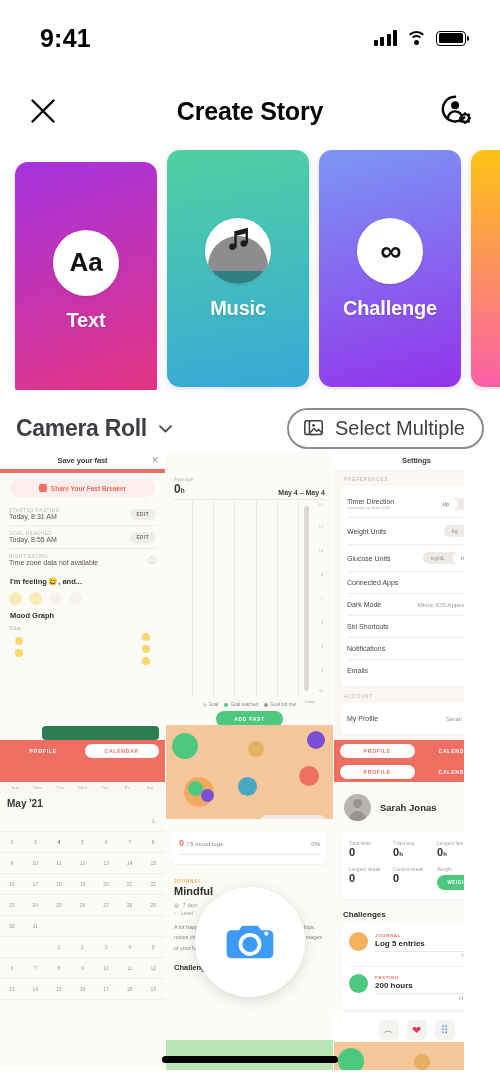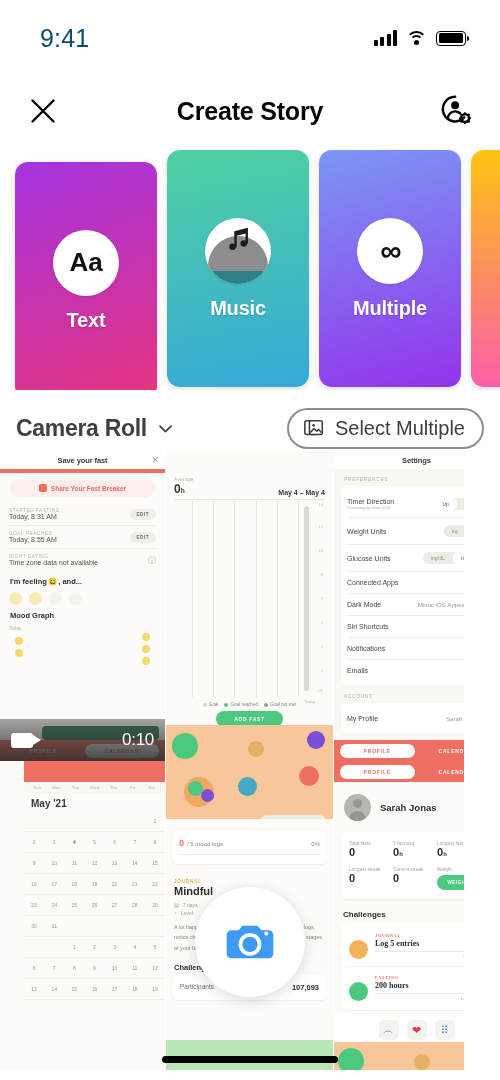--- a/index.html
+++ b/index.html
@@ -11,21 +11,21 @@
     -webkit-font-smoothing:antialiased;
   }
   .phone { position:relative; width:500px; height:1080px; background:#fff; overflow:hidden; }
 
   
   .statusbar {
     position:absolute; top:0; left:0; width:500px; height:62px;
     display:flex; align-items:center; justify-content:space-between;
     padding:14px 34px 0 40px;
   }
-  .status-time { font-size:25px; font-weight:normal; letter-spacing:.2px; color:#0c4a6e; }
+  .status-time { font-size:25px; font-weight:bold; letter-spacing:.2px; color:#000000; }
   .status-right { display:flex; align-items:center; gap:9px; }
   .signal { display:flex; align-items:flex-end; gap:2.5px; height:16px; }
   .signal i { width:4px; background:#000; border-radius:1px; display:block; }
   .signal i:nth-child(1){height:6px;}
   .signal i:nth-child(2){height:9px;}
   .signal i:nth-child(3){height:12.5px;}
   .signal i:nth-child(4){height:16px;}
   .wifi { position:relative; width:21px; height:16px; }
   .wifi s { position:absolute; border:2.6px solid #000; border-bottom-color:transparent;
             border-left-color:transparent; border-right-color:transparent; border-radius:50%; }
@@ -213,22 +213,22 @@
                 box-shadow:0 1px 2px rgba(0,0,0,.06); }
   .stats-grid { display:grid; grid-template-columns:repeat(3,1fr); row-gap:9px; }
   .st-k { font-size:4.8px; color:#a9a5a0; }
   .st-v { font-size:11px; font-weight:bold; color:#2f2d2b; }
   .st-v span { font-size:6px; }
   .weighin { background:#4cc97f; color:#fff; border-radius:8px; font-size:4.6px; font-weight:bold;
              letter-spacing:.6px; padding:5px 0; text-align:center; width:47px; margin-top:3px; }
   .chal-h { font-size:8px; font-weight:bold; color:#2f2d2b; padding:8px 9px 4px; }
   .chal-card { background:#fff; border-radius:6px; margin:0 7px; padding:2px 8px;
                box-shadow:0 1px 2px rgba(0,0,0,.06); }
-  .chal-item { display:flex; align-items:flex-end; gap:7px; padding:7px 0;
-               border-bottom:.5px solid #f2efeb;font-family:Liberation Serif, serif; }
+  .chal-item { display:flex; align-items:flex-start; gap:7px; padding:7px 0;
+               border-bottom:.5px solid #f2efeb; }
   .chal-item:last-child { border-bottom:none; }
   .chal-ic { width:19px; height:19px; border-radius:50%; flex:0 0 19px; }
   .chal-txt { flex:1; }
   .chal-cat { font-size:4.4px; letter-spacing:.7px; font-weight:bold; color:#ef6e62; }
   .chal-ttl { font-size:8px; font-weight:bold; color:#2f2d2b; margin:1px 0 3px; }
   .chal-line { height:1px; background:#ece8e3; position:relative; }
   .chal-days { font-size:4.6px; color:#a9a5a0; text-align:right; margin-top:2px; }
   .react-bar { display:flex; align-items:center; justify-content:center; gap:8px;
                background:#fff; padding:6px 0; margin-top:4px; position:relative; }
   .react { width:20px; height:20px; border-radius:5px; background:#f5f3f0;
@@ -316,21 +316,21 @@
           <circle cx="16.6" cy="15.6" r="2.6" fill="#1c1c1c"></circle>
         </svg>
       </div>
       <div class="card-label">Music</div>
     </div>
 
     <div class="story-card" style="background:linear-gradient(165deg,#7b97f5,#9333ea);">
       <div class="card-badge">
         <span class="inf">∞</span>
       </div>
-      <div class="card-label">Multiple</div>
+      <div class="card-label">Challenge</div>
     </div>
 
     <div class="story-card" style="background:linear-gradient(180deg,#fec313,#fb5fa8);"></div>
   </div>
 
   <div class="roll-row">
     <div class="roll-label">
       <span>Camera Roll</span>
       <svg width="19" height="19" viewBox="0 0 24 24">
         <path d="M5 9l7 7 7-7" stroke="#3d3f44" stroke-width="2.1" fill="none" stroke-linecap="round" stroke-linejoin="round"></path>
@@ -397,24 +397,20 @@
           <span class="emoji-blob" style="position:absolute;left:6px;top:16px;width:8px;height:8px;"></span>
           <span class="emoji-blob" style="position:absolute;right:6px;top:0;width:8px;height:8px;"></span>
           <span class="emoji-blob" style="position:absolute;right:6px;top:12px;width:8px;height:8px;"></span>
           <span class="emoji-blob" style="position:absolute;right:6px;top:24px;width:8px;height:8px;"></span>
         </div>
         <div style="position:absolute;bottom:21px;left:42px;right:6px;height:14px;background:#2e7d52;border-radius:4px;"></div>
         <div class="tabbar-red" style="position:absolute;bottom:0;left:0;right:0;">
           <span class="seg">PROFILE</span>
           <span class="seg on">CALENDAR</span>
         </div>
-      </div>
-      <div class="vid-badge">
-        <span class="camcorder"></span>
-        <span class="dur">0:10</span>
       </div>
     </div>
 
     <div class="tile">
       <div class="tile-inner" style="background:#fdfbf7;">
         <div class="mini-topbar" style="background:transparent;"></div>
         <div class="chart-head">
           <div>
             <div class="chart-avg-lab">Average</div>
             <div class="chart-avg">
@@ -536,21 +532,21 @@
           </div>
         </div>
         <div class="tabbar-red" style="position:absolute;bottom:0;left:0;right:0;">
           <span class="seg on">PROFILE</span>
           <span class="seg">CALENDAR</span>
         </div>
       </div>
     </div>
 
     <div class="tile">
-      <div class="tile-inner" style="background:#fdfbf7;margin-left:24px;">
+      <div class="tile-inner" style="background:#fdfbf7;">
         <div class="tabbar-red">
           <span class="seg" style="visibility:hidden">Sun</span>
         </div>
         <div class="cal-dow">
           <span>Sun</span>
           <span>Mon</span>
           <span>Tue</span>
           <span>Wed</span>
           <span>Thu</span>
           <span>Fri</span>
@@ -652,24 +648,20 @@
         <div class="jr-meta">
           <span>▤</span>
           <span>7 days</span>
         </div>
         <div class="jr-meta">
           <span>◔</span>
           <span>Level</span>
         </div>
         <div class="jr-body">A lot happens in a week. Track your mood with simple logs, notice changes, and reflect on how you feel at different stages of your fast.</div>
         <div class="chal-num">Challenge Numbers</div>
-        <div class="chal-stat">
-          <span class="k">Participants</span>
-          <span class="v">107,093</span>
-        </div>
         <div style="position:absolute;bottom:0;left:0;right:0;height:30px;background:#b8e6b4;"></div>
       </div>
     </div>
 
     <div class="tile">
       <div class="tile-inner" style="background:#fdfbf7;">
         <div class="tabbar-red">
           <span class="seg on">PROFILE</span>
           <span class="seg">CALENDAR</span>
         </div>

